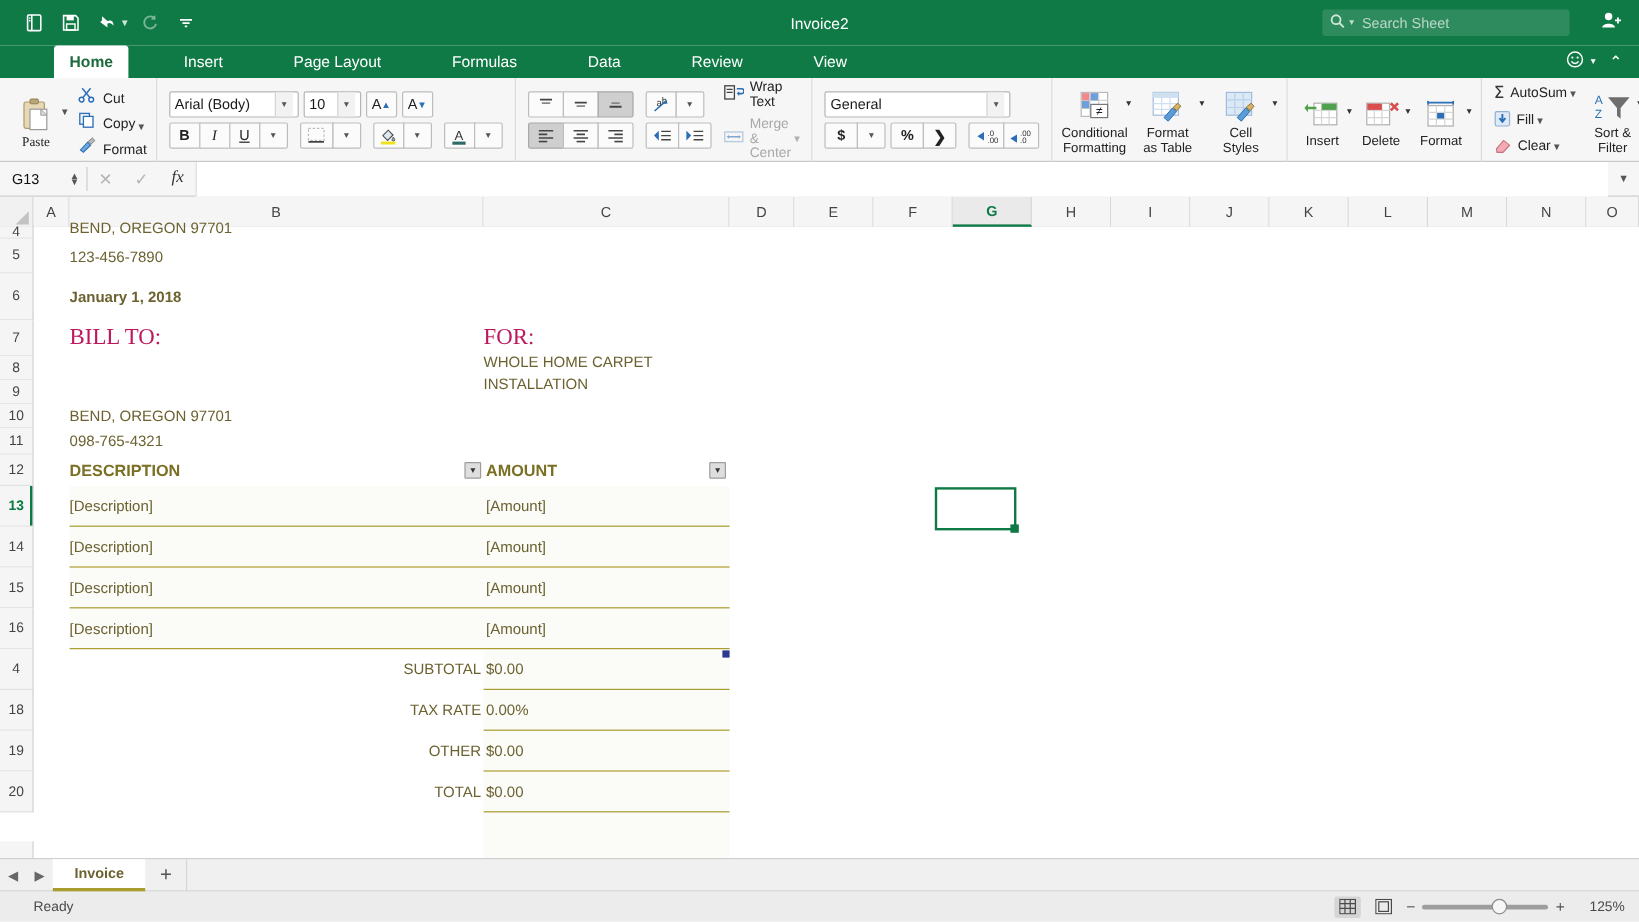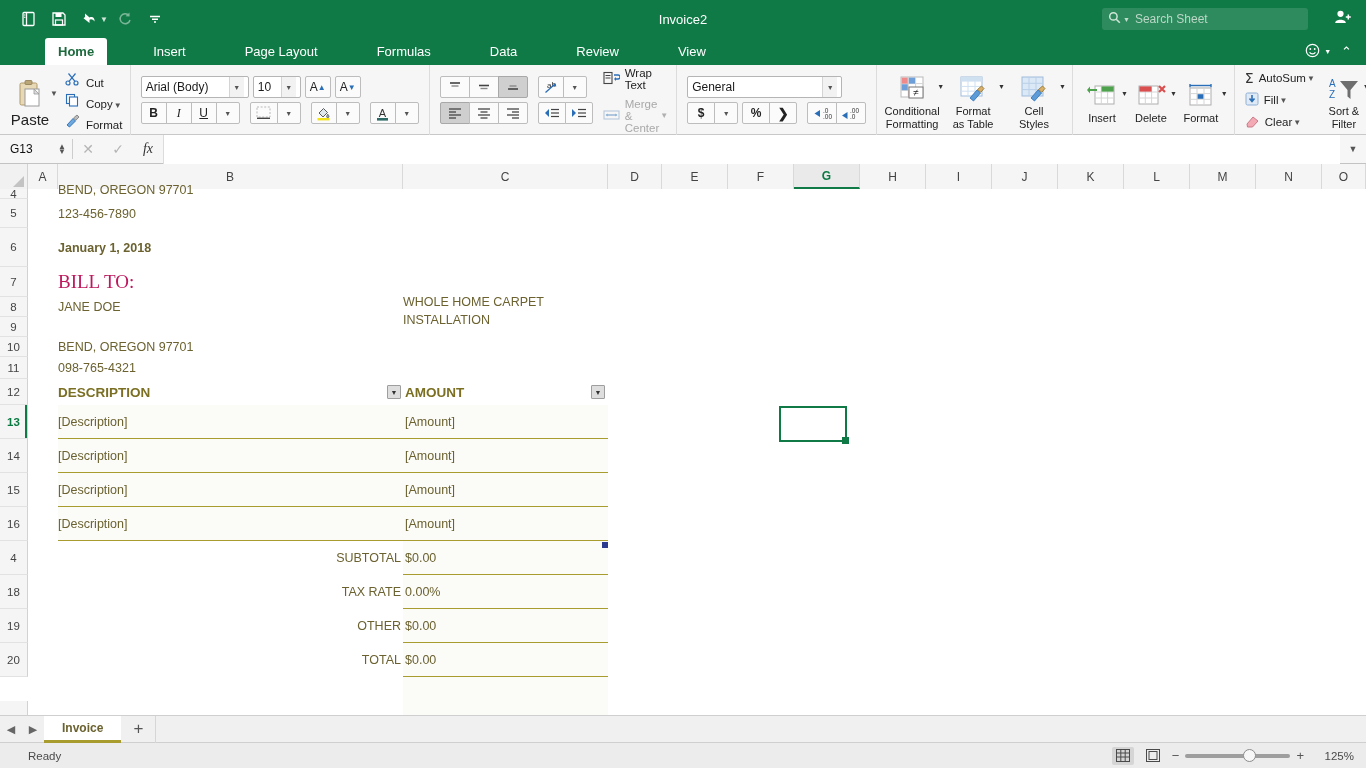--- a/index.html
+++ b/index.html
@@ -70,21 +70,21 @@
     border-bottom: 1px solid #c8c8c8;
     display: flex; align-items: stretch;
     font-size: 11px; color: #222;
   }
   .grp { display: flex; align-items: center; padding: 0 6px; height: 70px; }
   .grp + .grp { border-left: 1px solid #dcdcdc; }
 
   
   .paste-wrap { display: flex; flex-direction: column; align-items: center; width: 48px; padding-top: 6px;}
   .paste-ico { width: 28px; height: 30px; position: relative; }
-  .paste-label { font-size: 15px; margin-top: 2px; }
+  .paste-label { font-size: 11px; margin-top: 2px; font-family: Liberation Serif, serif; }
   .clip-col { display: flex; flex-direction: column; justify-content: center; gap: 2px; padding-left: 4px;}
   .clip-row { display: flex; align-items: flex-end; gap: 5px; height: 19px; }
   .clip-ico { width: 17px; text-align: center; font-size: 13px; }
   .clip-txt { font-size: 11.5px; }
 
   
   .font-col { display:flex; flex-direction: column; gap: 4px; justify-content:center; padding: 0 4px;}
   .frow { display: flex; align-items: center; gap: 4px; }
   .inp {
     height: 22px; border: 1px solid #b5b5b5; background: #fff; border-radius: 2px;
@@ -781,22 +781,22 @@
   <div class="cells">
 
     <div class="band" style="left:30px;top:216px;width:345px;height:136px"></div>
     <div class="band" style="left:375px;top:216px;width:205px;height:310px"></div>
 
     <div class="cell clip txt-olive" style="left:30px;top:-8px;width:345px;height:18px">BEND, OREGON 97701</div>
     <div class="cell txt-olive" style="left:30px;top:10px;width:345px;height:29px">123-456-7890</div>
     <div class="cell txt-olive bold" style="left:30px;top:39px;width:345px;height:39px">January 1, 2018</div>
 
     <div class="cell serif-orange" style="left:30px;top:78px;width:345px;height:30px">BILL TO:</div>
-
-    <div class="cell txt-olive" style="left:30px;top:108px;width:345px;height:20px">JANE DOE</div>
+    <div class="cell serif-orange" style="left:375px;top:78px;width:205px;height:30px">FOR:</div>
+
     <div class="cell txt-olive" style="left:375px;top:104px;width:205px;height:18px">WHOLE HOME CARPET</div>
     <div class="cell txt-olive" style="left:375px;top:122px;width:205px;height:18px">INSTALLATION</div>
 
     <div class="cell txt-olive" style="left:30px;top:148px;width:345px;height:20px">BEND, OREGON 97701</div>
     <div class="cell txt-olive" style="left:30px;top:168px;width:345px;height:22px">098-765-4321</div>
 
     <div class="cell hdr-olive" style="left:30px;top:190px;width:345px;height:26px">DESCRIPTION</div>
     <div class="cell hdr-olive" style="left:377px;top:190px;width:205px;height:26px">AMOUNT</div>
     <div class="filtbtn" style="left:359px;top:196px">▼</div>
     <div class="filtbtn" style="left:563px;top:196px">▼</div>

